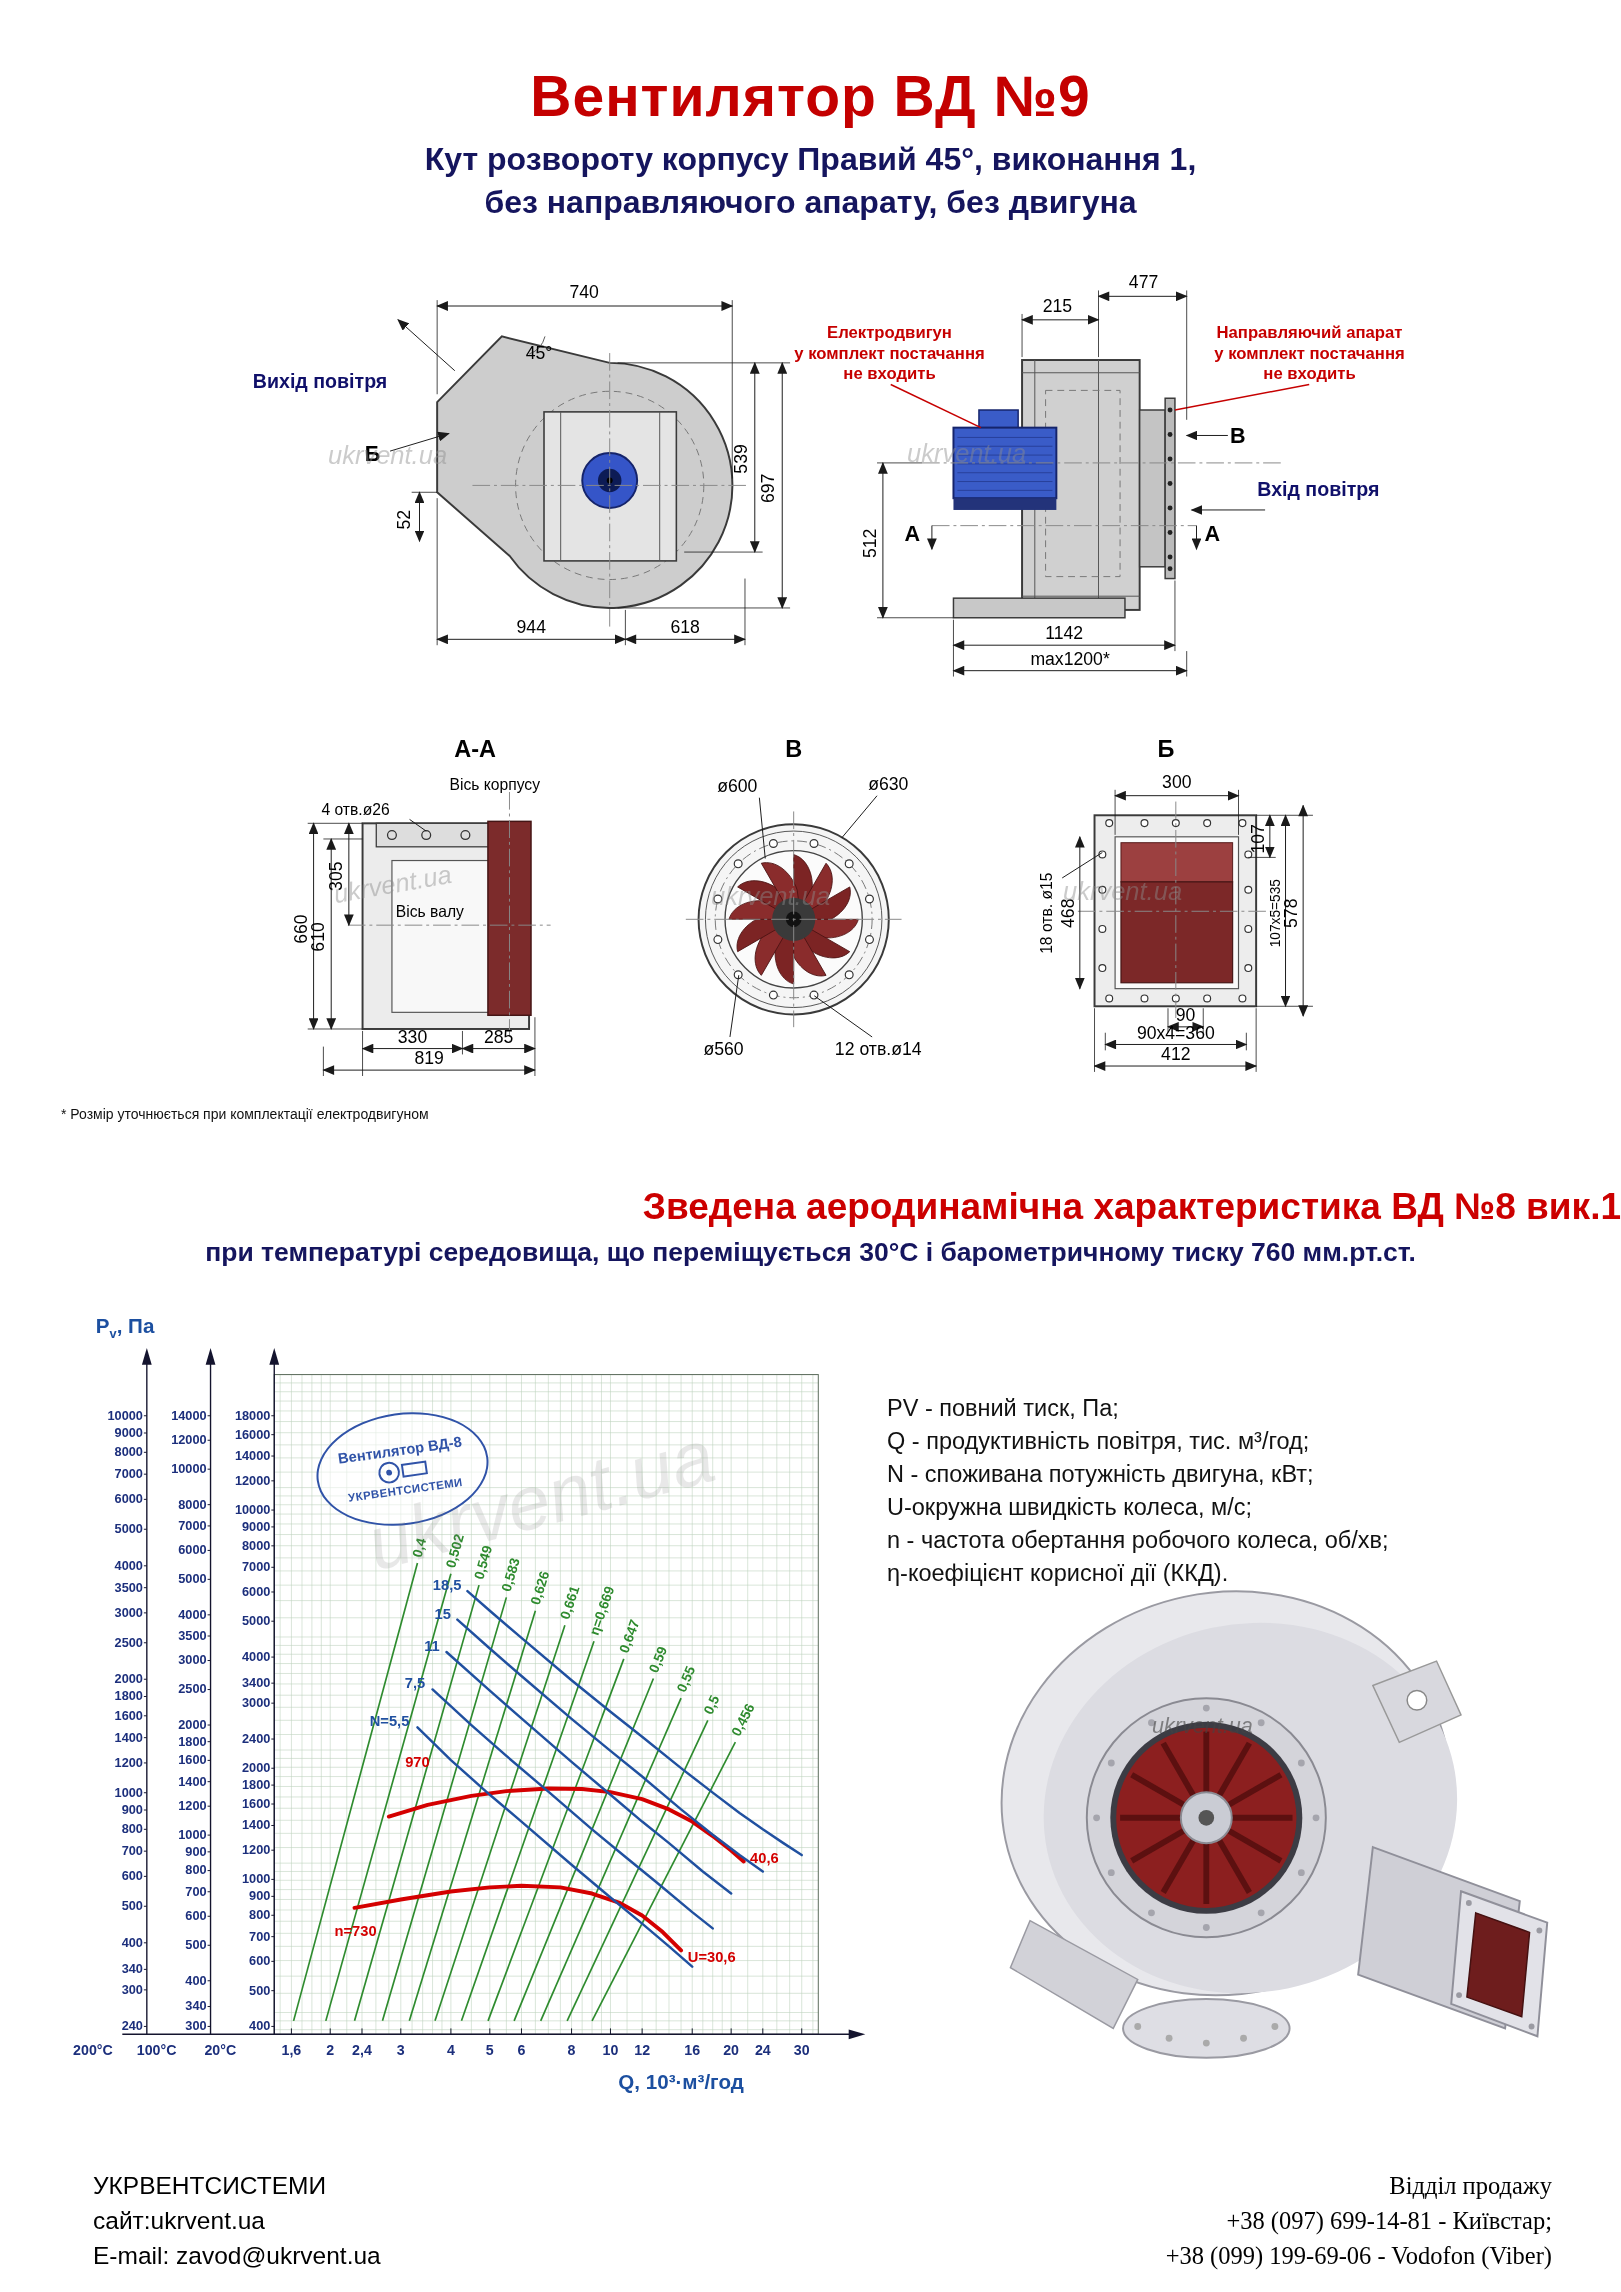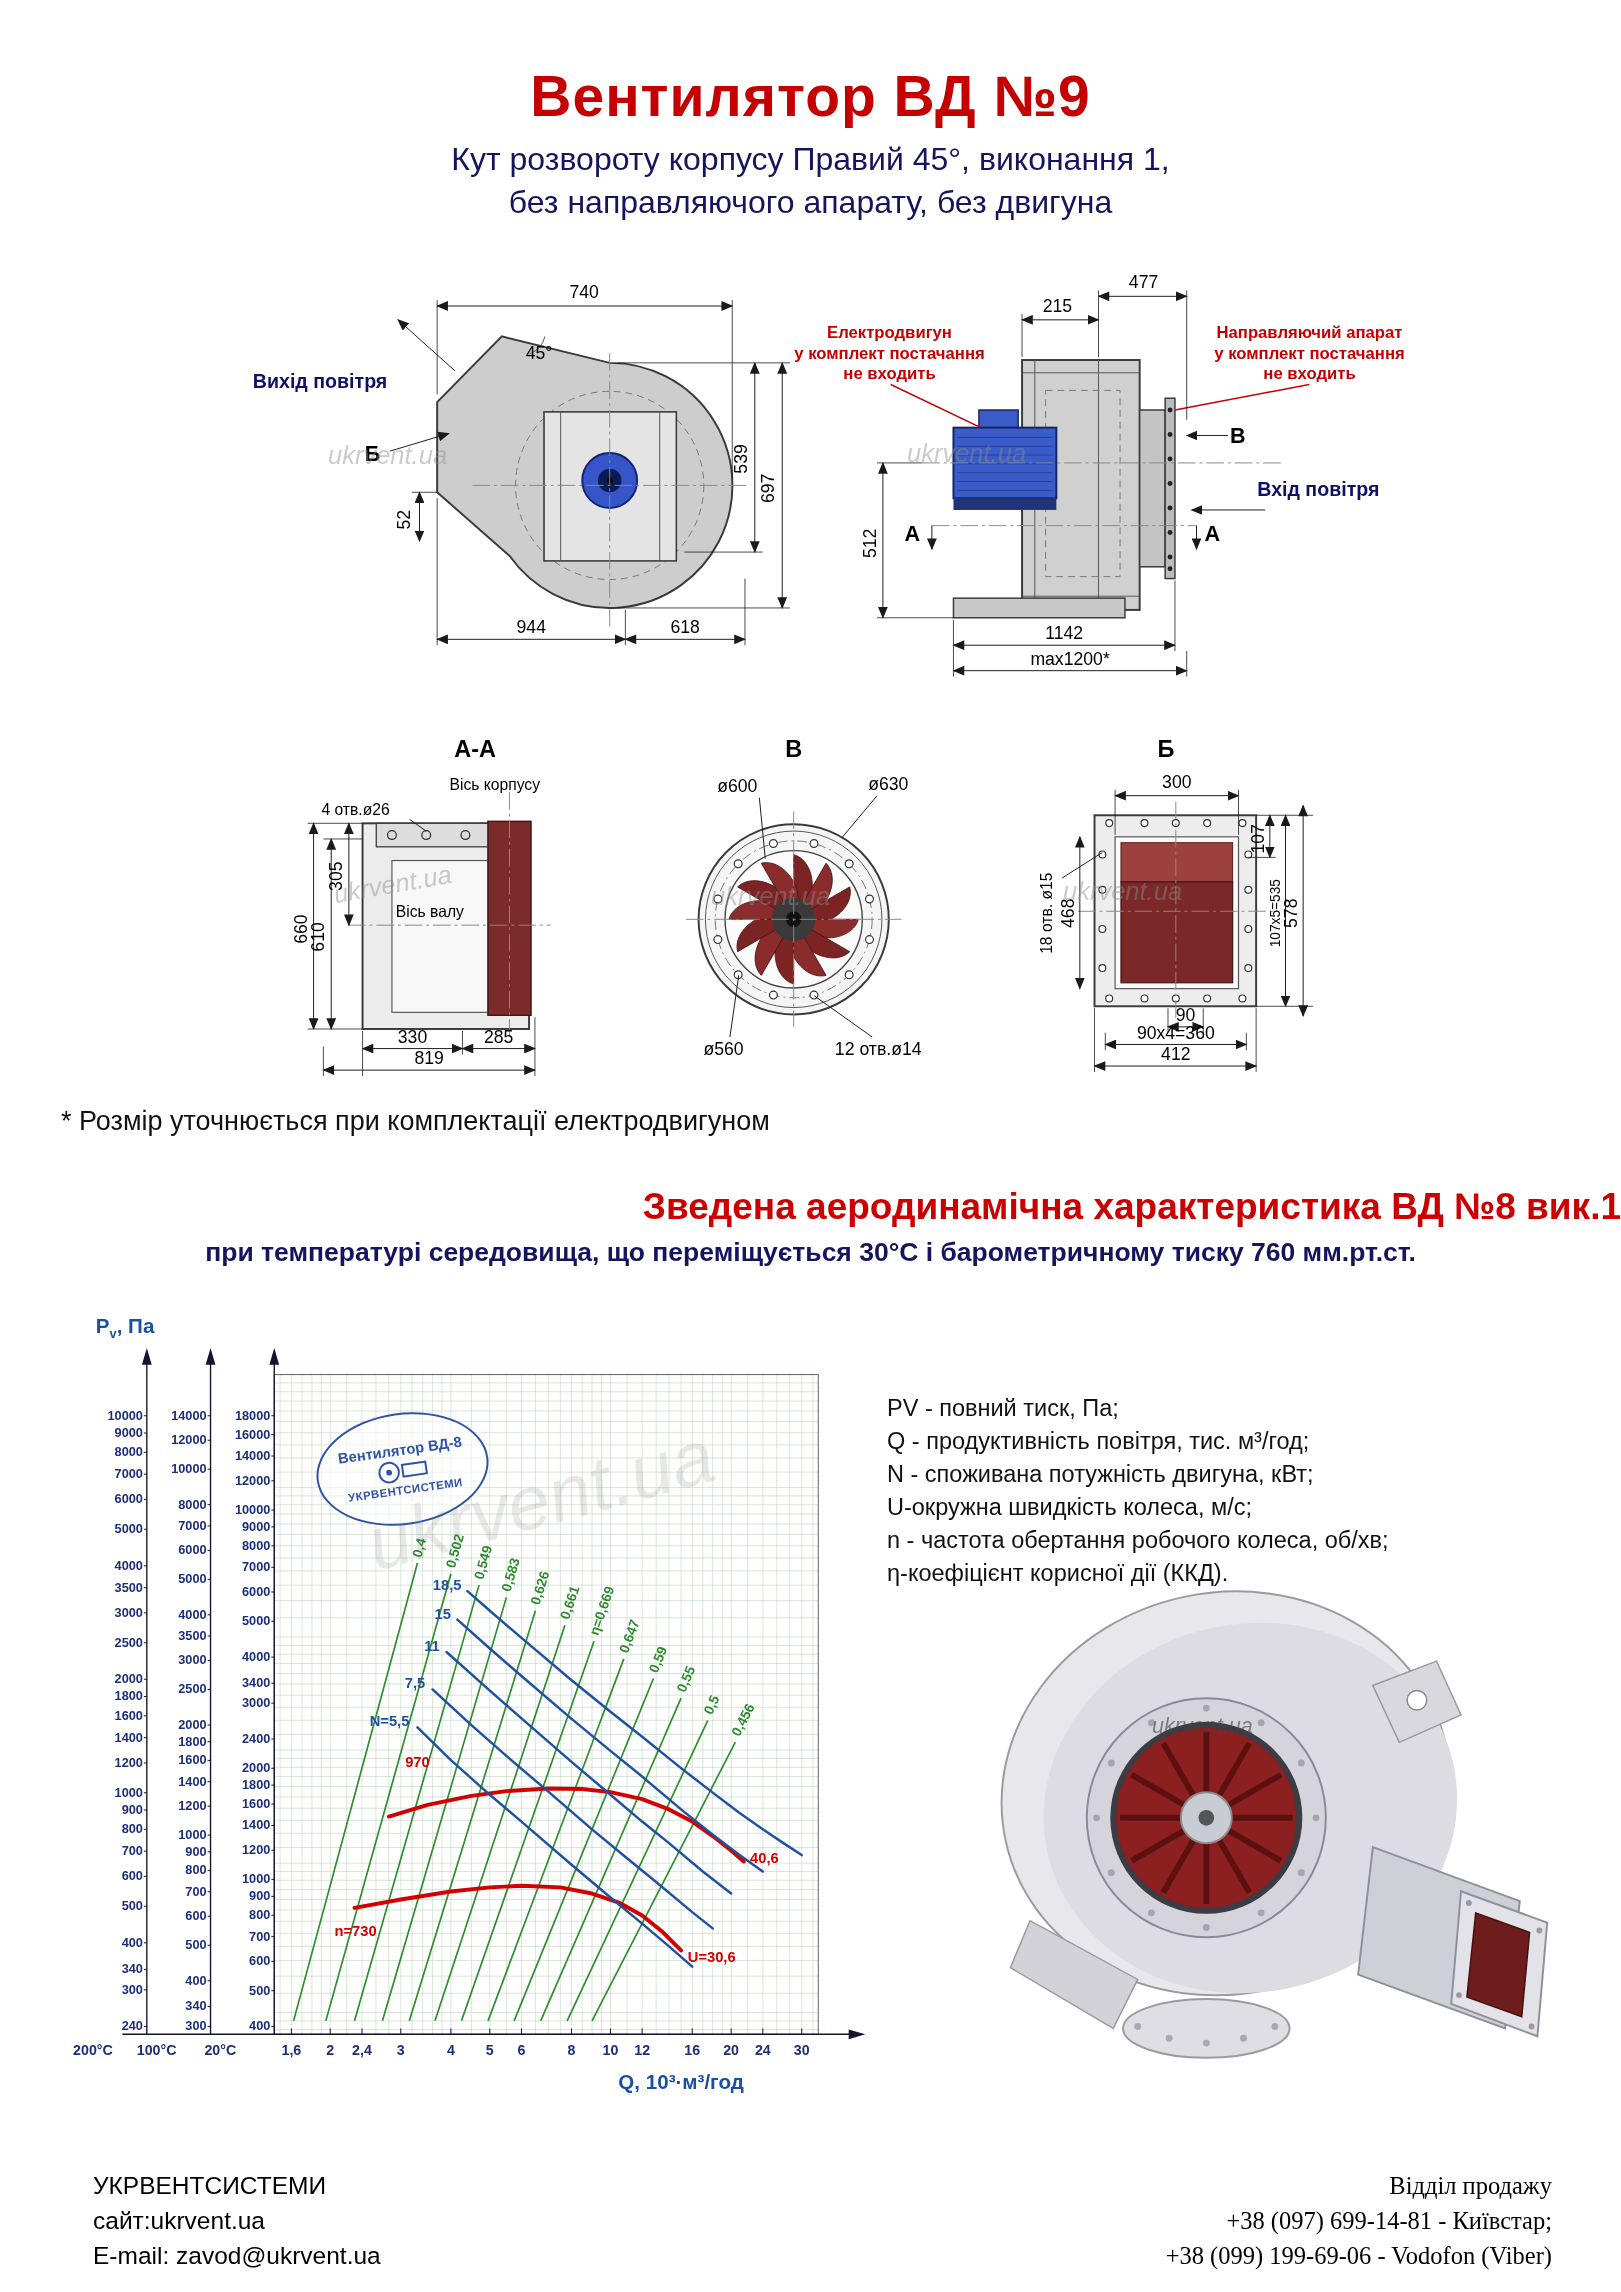--- a/index.html
+++ b/index.html
@@ -1,23 +1,23 @@
 <!DOCTYPE html>
 <html><head>
 <meta charset="utf-8">
 <style>
   html,body{margin:0;padding:0;background:#e9e9e9;}
   #page{position:relative;width:1621px;height:2293px;background:#ffffff;margin:0 auto;
         font-family:"Liberation Sans","DejaVu Sans",sans-serif;overflow:hidden;color:#000;}
   .abs{position:absolute;}
   #title{top:63px;left:0;width:100%;text-align:center;color:#c40000;font-size:57px;font-weight:bold;letter-spacing:1px;}
-  .subtitle{left:0;width:100%;text-align:center;color:#15155e;font-size:32px;font-weight:normal;}
+  .subtitle{left:0;width:100%;text-align:center;color:#15155e;font-size:32px;font-weight:bold;}
   #sub1{top:141px;} #sub2{top:184px;}
   .rednote{color:#c60000;font-weight:bold;font-size:16.7px;line-height:20.6px;text-align:center;}
-  #footnote{left:61px;top:1106px;font-size:27px;color:#111;}
+  #footnote{left:61px;top:1106px;font-size:14px;color:#111;}
   #chart-title{top:1186px;left:0;width:100%;text-align:right;color:#cc0000;font-size:37px;font-weight:bold;}
   #chart-subtitle{top:1237px;left:0;width:100%;text-align:center;color:#15155e;font-size:26.5px;font-weight:bold;}
   #legend{left:887px;top:1392px;width:608px;font-size:23.5px;line-height:33px;color:#111;}
   .wm{color:#8d8d8d;opacity:.45;font-size:25.5px;font-style:italic;white-space:nowrap;pointer-events:none;}
   #wm-big{font-size:76px;opacity:.16;color:#777;transform:rotate(-15deg);}
   #wm6{font-size:21.6px;color:#444;opacity:.6;}
   #logo{left:316px;top:1413px;width:169px;height:108px;border:2.9px solid #3053a8;border-radius:50%;
         transform:rotate(-8deg);color:#3053a8;display:flex;flex-direction:column;align-items:center;
         justify-content:center;background:rgba(255,255,255,.55);text-align:center;}
   #logo .l1{font-size:14.7px;font-weight:bold;}

